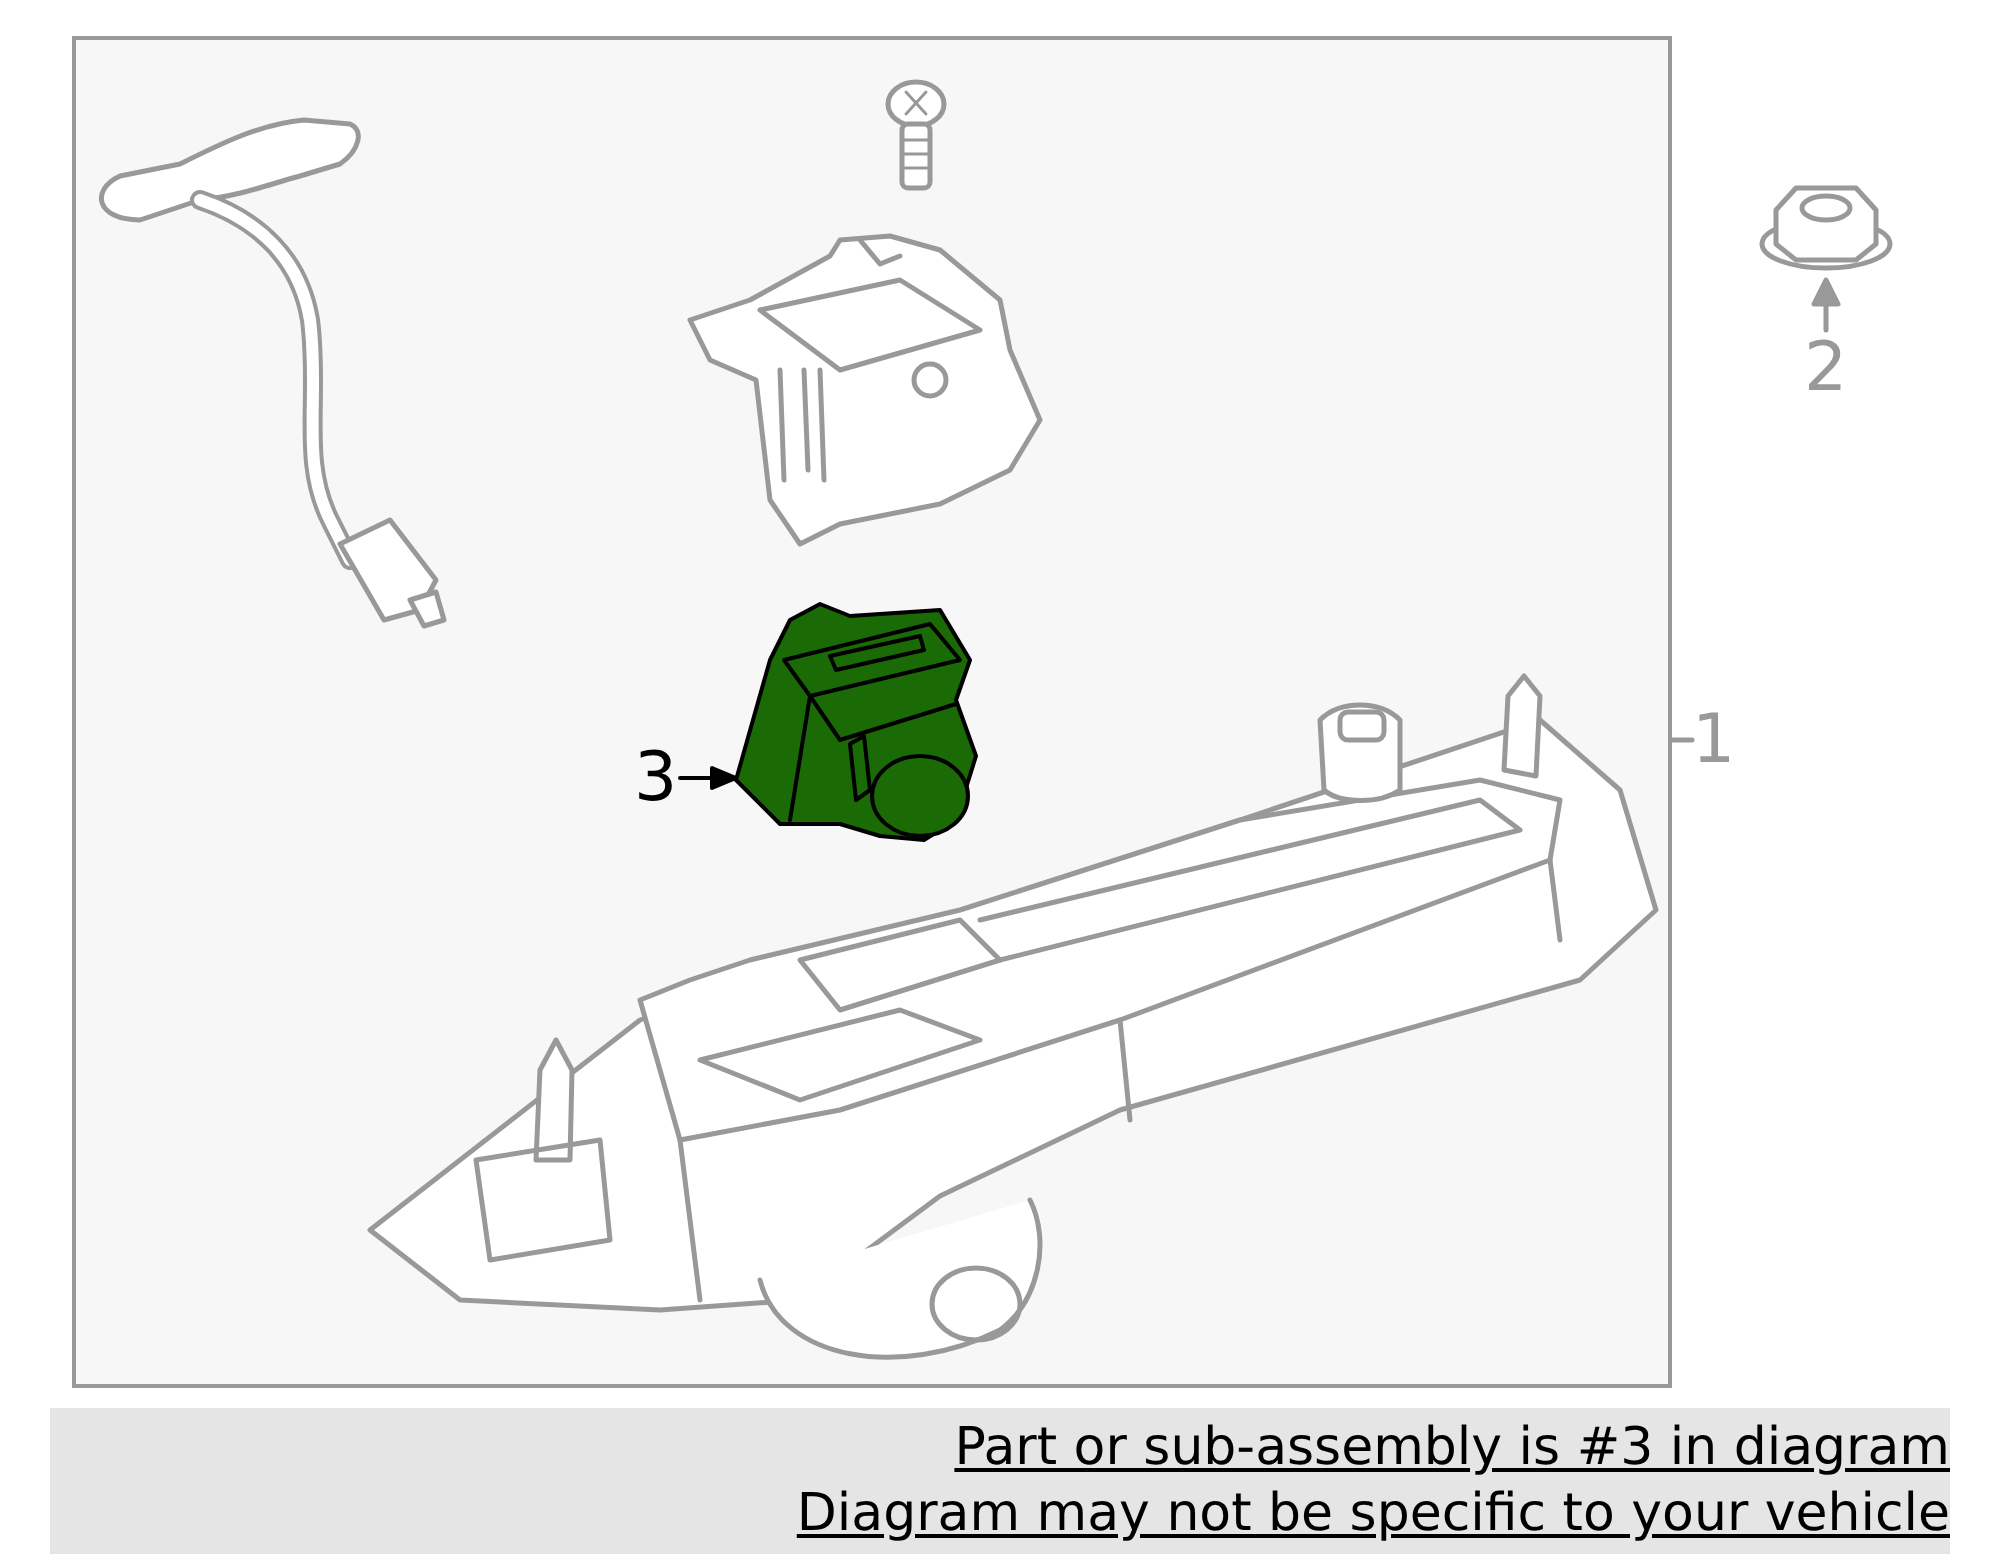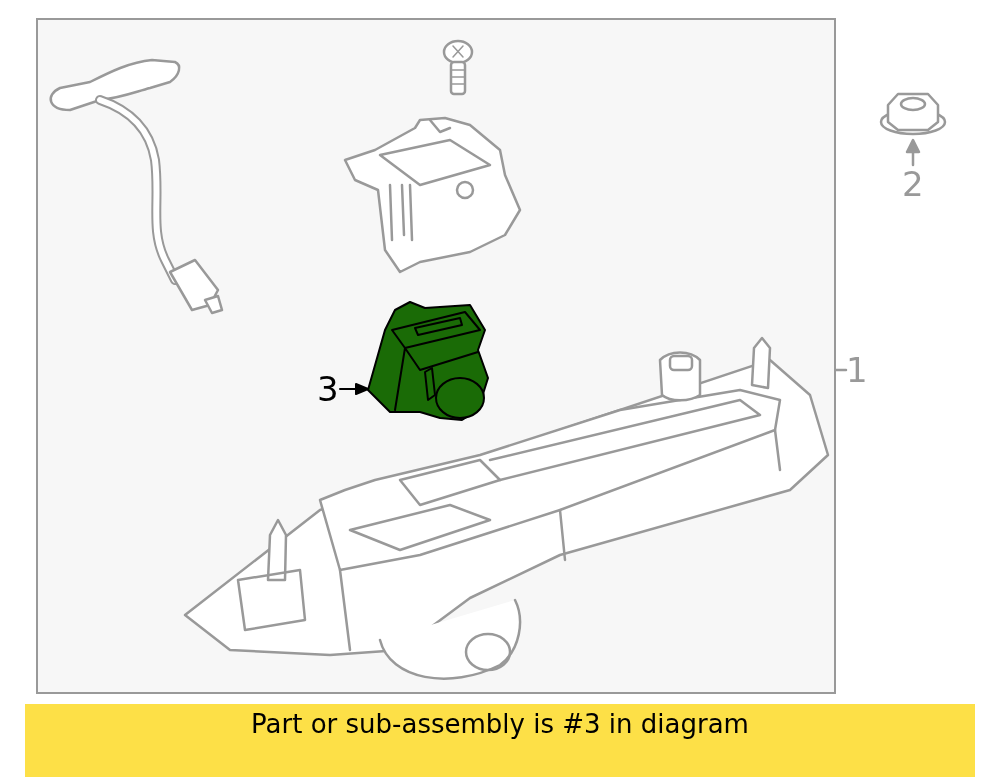--- a/index.html
+++ b/index.html
@@ -1,21 +1,21 @@
 <!DOCTYPE html>
 <html><head>
 <meta charset="utf-8">
 <style>
   html, body { margin:0; padding:0; background:#ffffff; }
   body { width:1000px; height:781px; position:relative; overflow:hidden; font-family:"DejaVu Sans", sans-serif; }
   .frame { position:absolute; left:36px; top:18px; width:800px; height:676px; background:#f7f7f7; border:2px solid #999; box-sizing:border-box; }
   svg.art { position:absolute; left:0; top:0; }
   .callout { position:absolute; font-size:34px; color:#999; line-height:1; }
   .callout3 { position:absolute; font-size:34px; color:#000; line-height:1; }
-  .banner { position:absolute; left:25px; top:704px; width:950px; height:73px; background:#fde047; color:#000; text-align:center; font-size:26px; line-height:33px; padding-top:4px; box-sizing:border-box; }
+  .banner { position:absolute; left:25px; top:704px; width:950px; height:73px; background:#e5e5e5; color:#000; text-align:right; font-size:26px; line-height:33px; padding-top:4px; box-sizing:border-box;text-decoration:underline; }
   .banner div { white-space:nowrap; }
 </style>
 </head>
 <body>
 
 <div class="frame"></div>
 
 <svg class="art" width="1000" height="781" viewBox="0 0 1000 781" fill="#fff" stroke="#999" stroke-width="2.5" stroke-linejoin="round" stroke-linecap="round">
 
   <g>
@@ -78,13 +78,14 @@
     <path d="M356,384 L368,389 L356,394 Z" fill="#000"></path>
   </g>
 </svg>
 
 <div class="callout" style="left:846px;top:353px;">1</div>
 <div class="callout" style="left:902px;top:167px;">2</div>
 <div class="callout3" style="left:317px;top:372px;">3</div>
 
 <div class="banner">
   <div>Part or sub-assembly is #3 in diagram</div>
+  <div>Diagram may not be specific to your vehicle</div>
 </div>
 
 </body></html>

